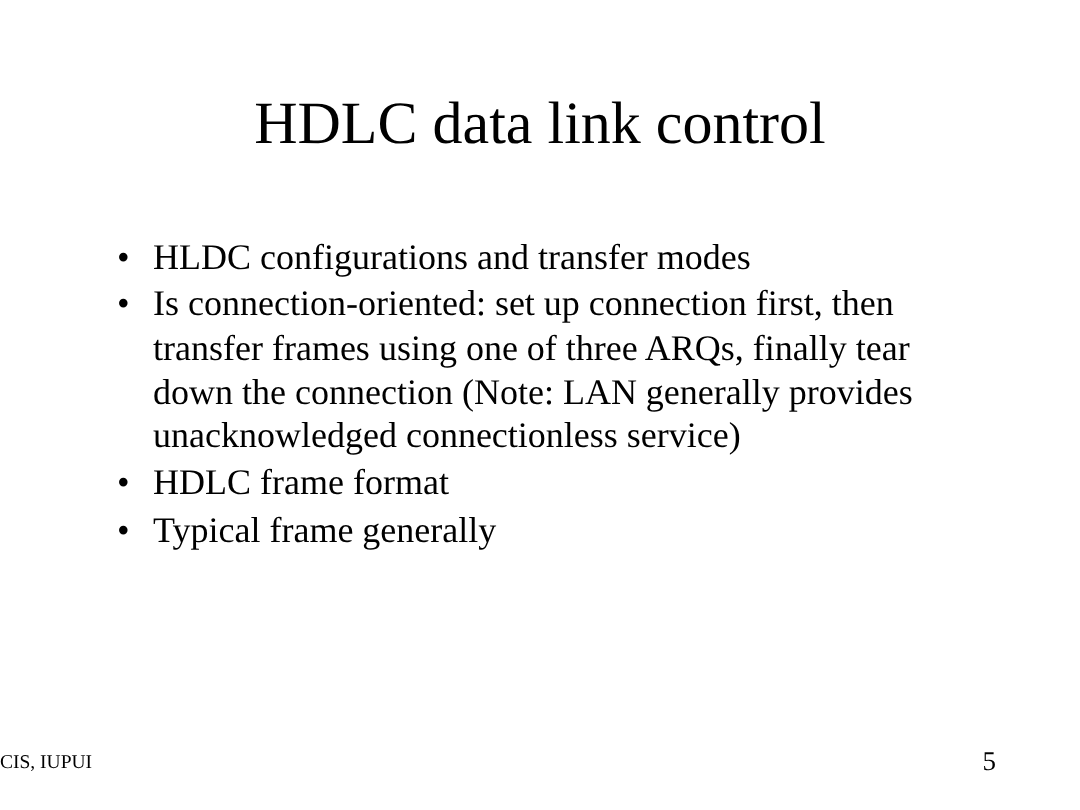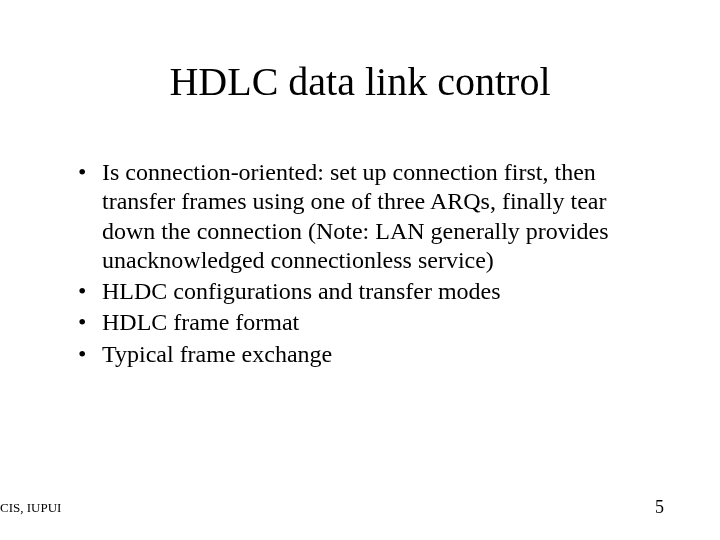--- a/index.html
+++ b/index.html
@@ -13,21 +13,21 @@
   .footer-center { position: absolute; bottom: 24px; left: 0; width: 720px; font-size: 13px; }
   .footer-right { position: absolute; bottom: 22px; right: 56px; font-size: 18px; }
 </style>
 </head>
 <body>
 
 <div class="slide">
   <div class="title">HDLC data link control</div>
   <div class="body">
     <ul>
+      <li><span>HLDC configurations and transfer modes</span></li>
       <li><span>Is connection-oriented: set up connection first, then transfer frames using one of three ARQs, finally tear down the connection (Note: LAN generally provides unacknowledged connectionless service)</span></li>
-      <li><span>HLDC configurations and transfer modes</span></li>
       <li><span>HDLC frame format</span></li>
-      <li><span>Typical frame exchange</span></li>
+      <li><span>Typical frame generally</span></li>
     </ul>
   </div>
   <div class="footer-center">CIS, IUPUI</div>
   <div class="footer-right">5</div>
 </div>
 
 </body></html>

